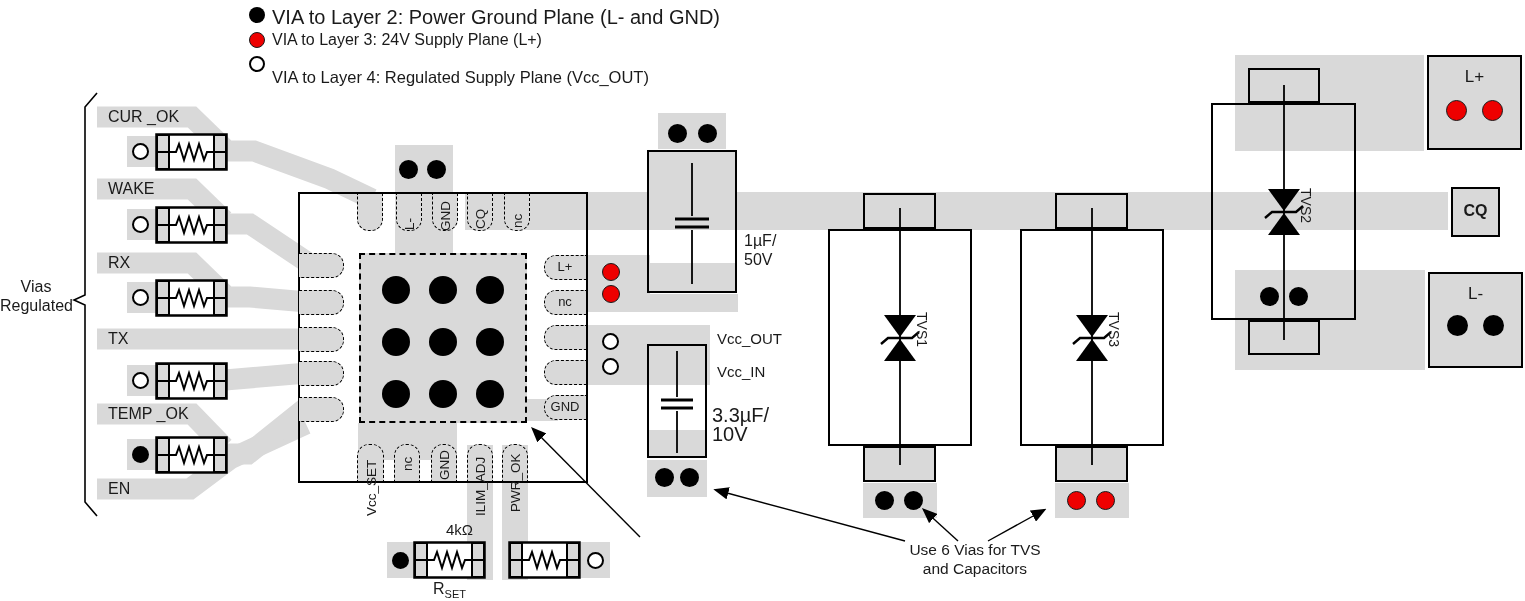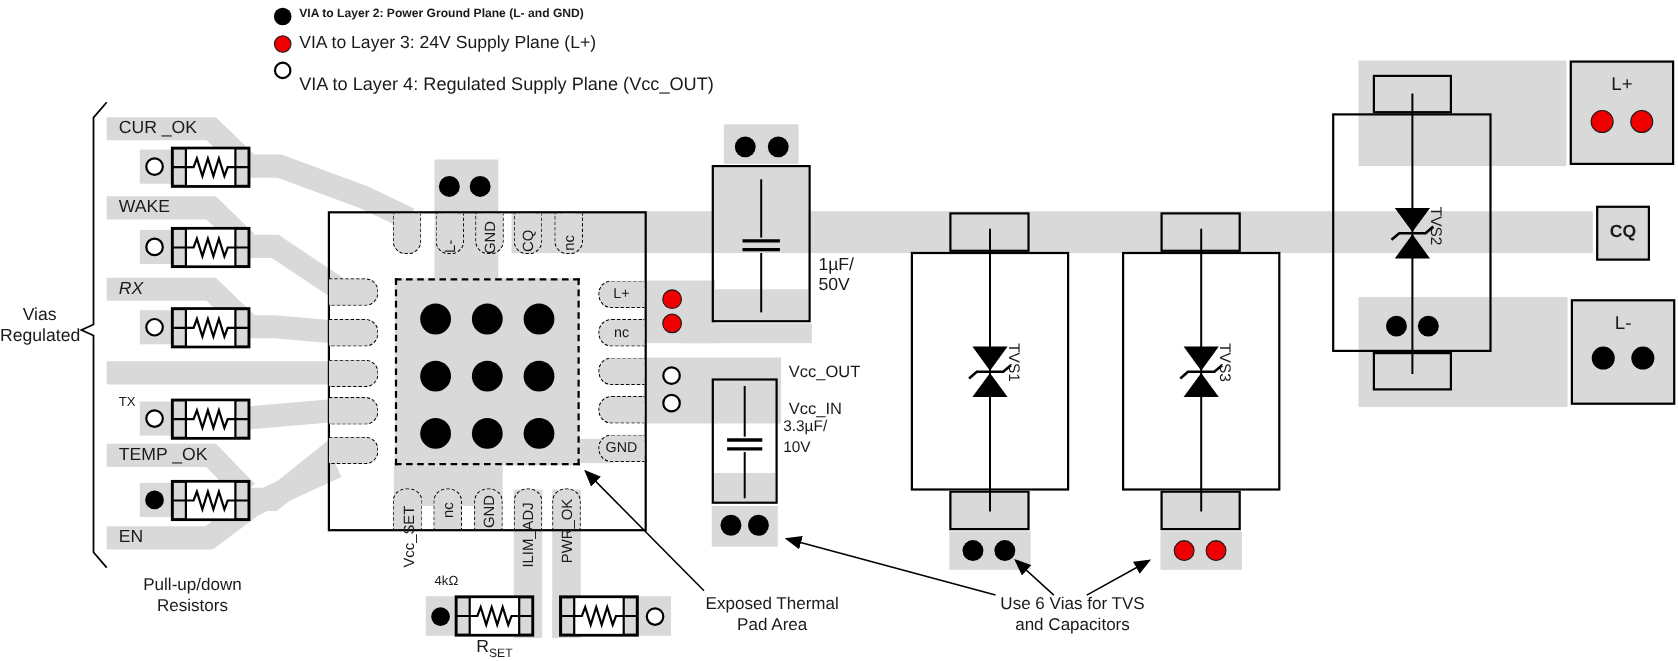--- a/index.html
+++ b/index.html
@@ -288,86 +288,78 @@
   <div class="via via-k z5" style="left:392px;top:552px;width:17px;height:17px;"></div>
   <div class="via via-w z5" style="left:587px;top:552px;width:17px;height:17px;"></div>
 
   <div class="via via-r z5" style="left:1446px;top:100px;width:21px;height:21px;"></div>
   <div class="via via-r z5" style="left:1482px;top:100px;width:21px;height:21px;"></div>
   <div class="via via-k z5" style="left:1447px;top:315px;width:21px;height:21px;"></div>
   <div class="via via-k z5" style="left:1483px;top:315px;width:21px;height:21px;"></div>
 
   <div class="z6">
     <div class="via via-k abs" style="left:249px;top:7px;width:16px;height:16px;"></div>
-    <div class="lbl" style="left:272px;top:6px;font-size:11px;font-weight:bold;">VIA to Layer 2: Power Ground Plane (L- and GND)</div>
+    <div class="lbl" style="left:272px;top:6px;font-size:20px;">VIA to Layer 2: Power Ground Plane (L- and GND)</div>
     <div class="via via-r abs" style="left:249px;top:32px;width:16px;height:16px;"></div>
     <div class="lbl" style="left:272px;top:31px;font-size:16px;">VIA to Layer 3: 24V Supply Plane (L+)</div>
     <div class="via via-w abs" style="left:249px;top:56px;width:16px;height:16px;"></div>
     <div class="lbl" style="left:272px;top:68px;font-size:16.5px;">VIA to Layer 4: Regulated Supply Plane (Vcc_OUT)</div>
   </div>
 
   <div class="lbl z6" style="left:0px;top:277px;width:72px;text-align:center;font-size:16px;line-height:19px;">
     <div>Vias</div>
     <div>Regulated</div>
   </div>
 
   <div class="lbl z6" style="left:108px;top:108px;font-size:16px;">CUR _OK</div>
   <div class="lbl z6" style="left:108px;top:180px;font-size:16px;">WAKE</div>
-  <div class="lbl z6" style="left:108px;top:254px;font-size:16px;font-style:italic;">RX</div>
-  <div class="lbl z6" style="left:108px;top:330px;font-size:12px;margin-top:28px;">TX</div>
+  <div class="lbl z6" style="left:108px;top:254px;font-size:16px;">RX</div>
+  <div class="lbl z6" style="left:108px;top:330px;font-size:16px;">TX</div>
   <div class="lbl z6" style="left:108px;top:405px;font-size:16px;">TEMP _OK</div>
   <div class="lbl z6" style="left:108px;top:480px;font-size:16px;">EN</div>
 
-  <div class="lbl z6 center2" style="left:105px;top:522px;width:140px;">
-    <div>Pull-up/down</div>
-    <div>Resistors</div>
-  </div>
 
   <div class="vlabel z6" style="left:402px;top:230px;">L-</div>
   <div class="vlabel z6" style="left:438px;top:231px;">GND</div>
   <div class="vlabel z6" style="left:473px;top:229px;">CQ</div>
   <div class="vlabel z6" style="left:510px;top:228px;">nc</div>
 
   <div class="pinlbl-h z6" style="left:544px;top:259px;width:42px;">L+</div>
   <div class="pinlbl-h z6" style="left:544px;top:294px;width:42px;">nc</div>
   <div class="pinlbl-h z6" style="left:544px;top:399px;width:42px;">GND</div>
 
   <div class="vlabel z6" style="left:364px;top:516px;">Vcc_SET</div>
   <div class="vlabel z6" style="left:400px;top:471px;">nc</div>
   <div class="vlabel z6" style="left:437px;top:480px;">GND</div>
   <div class="vlabel z6" style="left:473px;top:516px;">ILIM_ADJ</div>
   <div class="vlabel z6" style="left:508px;top:512px;">PWR_OK</div>
 
   <div class="lbl z6" style="left:744px;top:231px;font-size:16px;line-height:19px;">
     <div>1µF/</div>
     <div>50V</div>
   </div>
-  <div class="lbl z6" style="left:712px;top:378px;font-size:14px;line-height:19px;">
+  <div class="lbl z6" style="left:712px;top:406px;font-size:20px;line-height:19px;">
     <div>3.3µF/</div>
     <div>10V</div>
   </div>
 
   <div class="lbl z6" style="left:717px;top:330px;font-size:15px;">Vcc_OUT</div>
   <div class="lbl z6" style="left:717px;top:363px;font-size:15px;">Vcc_IN</div>
 
   <div class="vlabel-cw z6" style="left:930px;top:312px;">TVS1</div>
   <div class="vlabel-cw z6" style="left:1122px;top:312px;">TVS3</div>
   <div class="vlabel-cw z6" style="left:1314px;top:188px;">TVS2</div>
 
   <div class="conn-lbl z6" style="left:1427px;top:67px;width:95px;">L+</div>
   <div class="conn-lbl z6" style="left:1451px;top:202px;width:49px;font-size:16px;font-weight:bold;">CQ</div>
   <div class="conn-lbl z6" style="left:1428px;top:284px;width:95px;">L-</div>
 
-  <div class="lbl z6" style="left:395px;top:521px;width:73px;font-size:12px;">4kΩ</div>
+  <div class="lbl z6" style="left:423px;top:521px;width:73px;text-align:center;font-size:15px;">4kΩ</div>
   <div class="lbl z6" style="left:413px;top:580px;width:73px;text-align:center;font-size:16px;">
     <span>R</span><sub>SET</sub>
   </div>
 
-  <div class="lbl z6 center2" style="left:632px;top:540px;width:140px;">
-    <div>Exposed Thermal</div>
-    <div>Pad Area</div>
-  </div>
   <div class="lbl z6 center2" style="left:895px;top:540px;width:160px;">
     <div>Use 6 Vias for TVS</div>
     <div>and Capacitors</div>
   </div>
 
 </div>
 
 </body></html>

